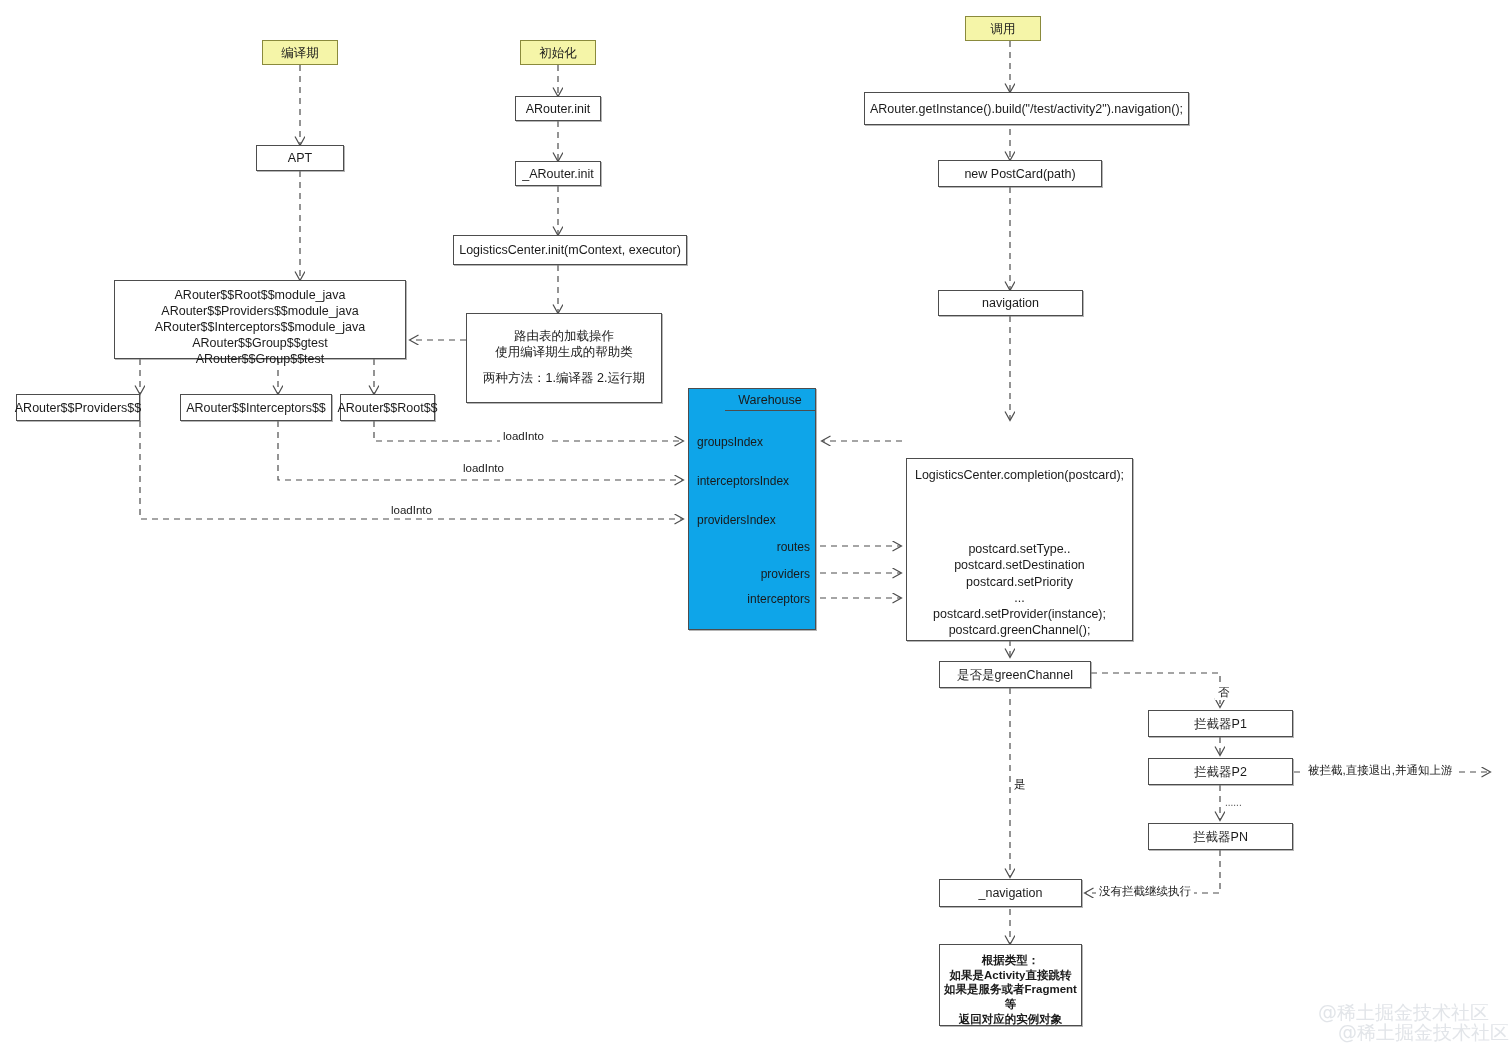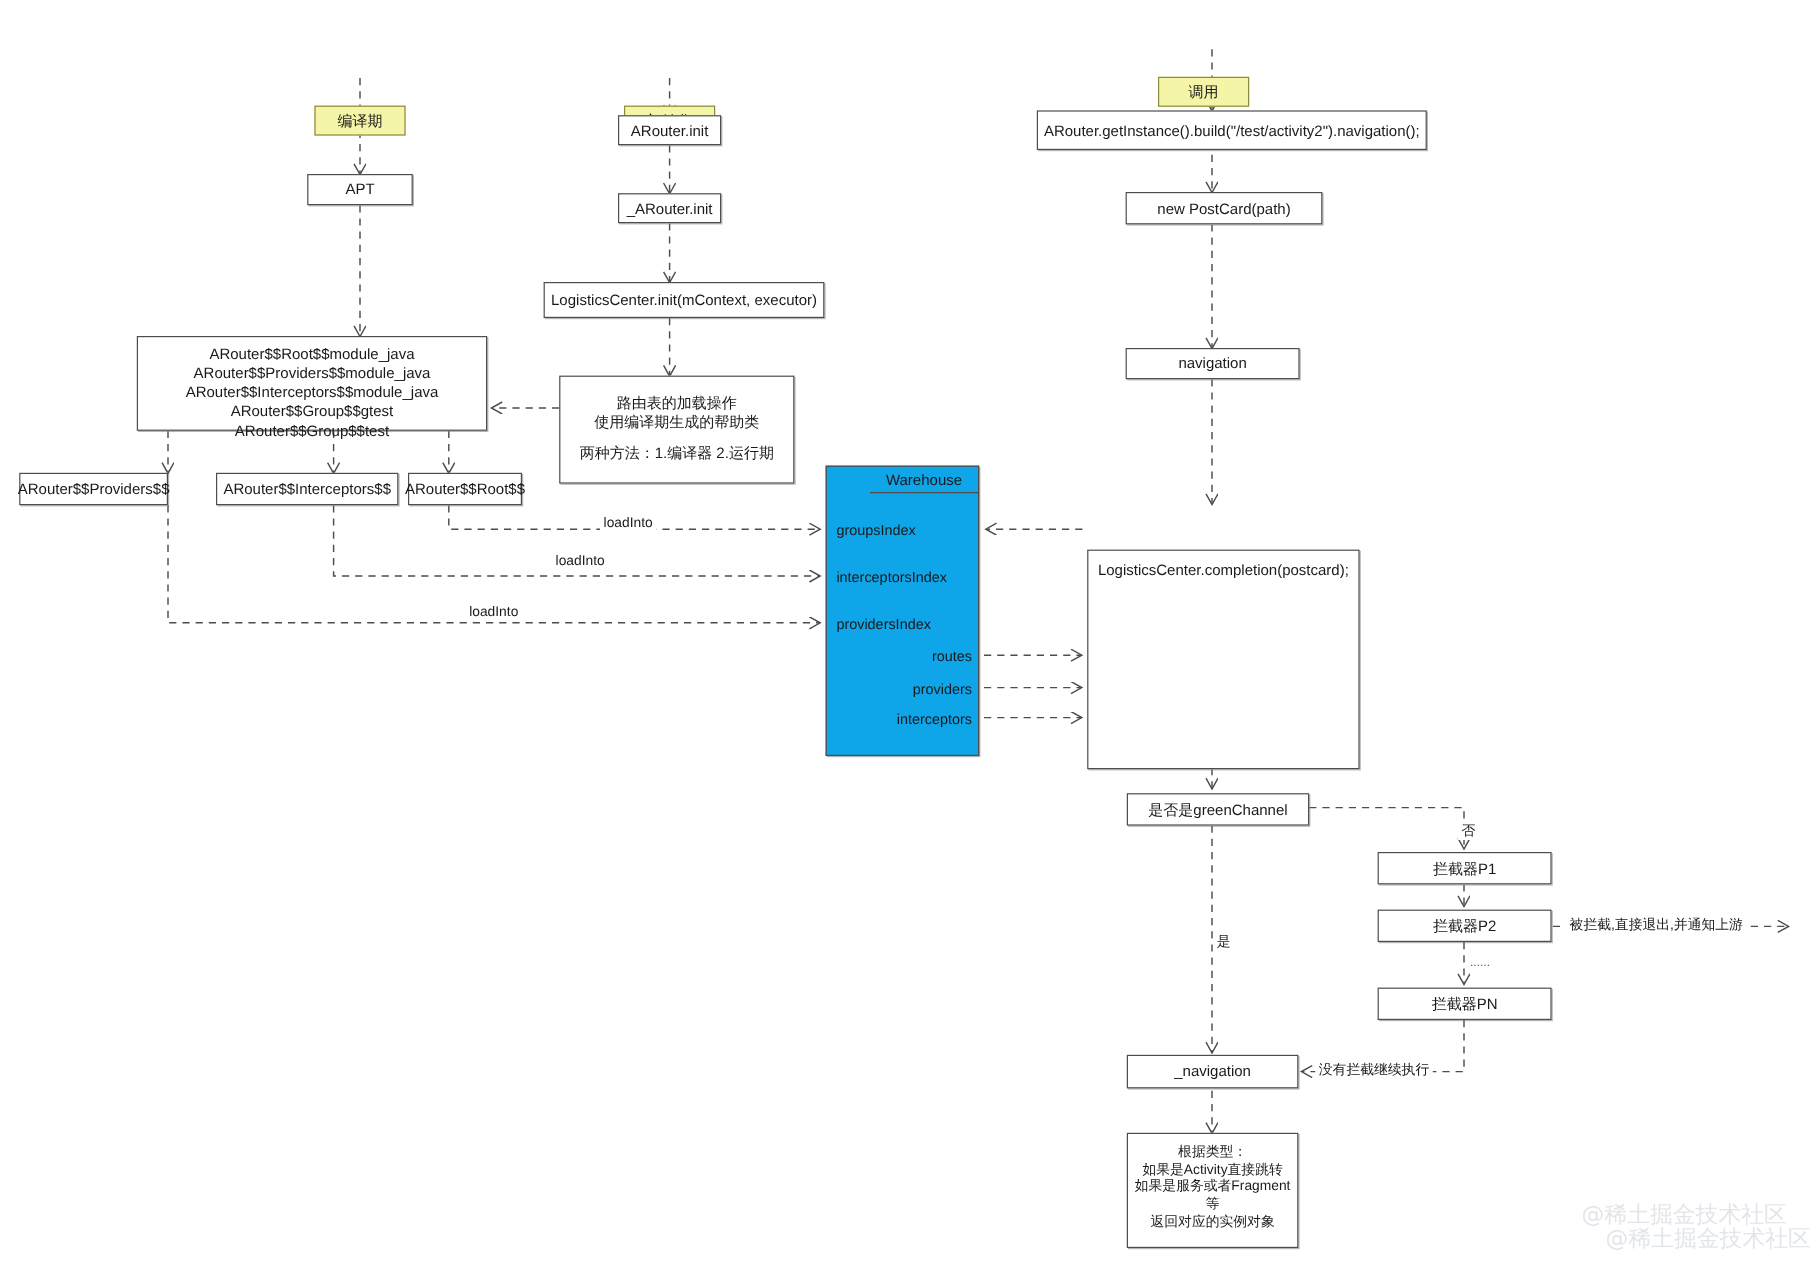--- a/index.html
+++ b/index.html
@@ -2,21 +2,21 @@
 <html><head>
 <meta charset="utf-8">
 <style>
   html,body{margin:0;padding:0;background:#ffffff;}
   body{font-family:"Liberation Sans","DejaVu Sans",sans-serif;}
   #canvas{position:relative;width:1512px;height:1051px;background:#fff;overflow:hidden;}
   .node{position:absolute;box-sizing:border-box;border:1px solid #4d4d4d;background:#fff;
         display:flex;align-items:center;justify-content:center;text-align:center;
         font-size:12.5px;color:#1a1a1a;line-height:1.28;
         box-shadow:1px 1px 0 0 rgba(120,120,120,.55);}
-  .node.start{background:#f5f5a8;border:1px solid #8a8a3c;box-shadow:none;margin-top:48px;}
+  .node.start{background:#f5f5a8;border:1px solid #8a8a3c;box-shadow:none;}
   .node.multiline{display:block;padding-top:6px;}
   .node.multiline span{display:block;}
   .warehouse{position:absolute;box-sizing:border-box;border:1px solid #4d4d4d;background:#0ea5e9;
              box-shadow:1px 1px 0 0 rgba(120,120,120,.55);padding-left:36px;}
   .wh-title{height:21px;border-bottom:1px solid #4d4d4d;display:flex;align-items:center;
             justify-content:center;font-size:12.5px;color:#1a1a1a;}
   .wh-field{position:absolute;font-size:12px;color:#1a1a1a;white-space:nowrap;}
   .wh-field.left{left:8px;}
   .wh-field.right{right:5px;text-align:right;}
   .edge-label{position:absolute;font-size:11.5px;color:#1a1a1a;white-space:nowrap;background:#fff;
@@ -135,31 +135,39 @@
   <div class="node start" style="left:965px;top:16px;width:76px;height:25px;">调用</div>
 
   <div class="node" style="left:864px;top:92px;width:325px;height:33px;">ARouter.getInstance().build("/test/activity2").navigation();</div>
 
   <div class="node" style="left:938px;top:160px;width:164px;height:27px;">new PostCard(path)</div>
 
   <div class="node" style="left:938px;top:290px;width:145px;height:26px;">navigation</div>
 
   <div class="node multiline" style="left:906px;top:424px;width:227px;height:183px;padding-top:8px;margin-top:34px;">
     <span>LogisticsCenter.completion(postcard);</span>
+    <div class="codeblock" style="position:relative;margin-top:58px;">
+      <span>postcard.setType..</span>
+      <span>postcard.setDestination</span>
+      <span>postcard.setPriority</span>
+      <span>...</span>
+      <span>postcard.setProvider(instance);</span>
+      <span>postcard.greenChannel();</span>
+    </div>
   </div>
 
   <div class="node" style="left:939px;top:661px;width:152px;height:27px;">是否是greenChannel</div>
 
   <div class="node" style="left:1148px;top:710px;width:145px;height:27px;">拦截器P1</div>
   <div class="node" style="left:1148px;top:758px;width:145px;height:27px;">拦截器P2</div>
   <div class="node" style="left:1148px;top:823px;width:145px;height:27px;">拦截器PN</div>
 
   <div class="node" style="left:939px;top:879px;width:143px;height:28px;">_navigation</div>
 
-  <div class="node multiline" style="left:939px;top:944px;width:143px;height:96px;padding-top:8px;font-size:11.5px;">
+  <div class="node multiline" style="left:939px;top:944px;width:143px;height:82px;padding-top:8px;font-size:11.5px;font-weight:bold;">
     <span>根据类型：</span>
     <span>如果是Activity直接跳转</span>
     <span>如果是服务或者Fragment等</span>
     <span>返回对应的实例对象</span>
   </div>
 
   <div class="edge-label" style="left:1215px;top:685px;">否</div>
   <div class="edge-label" style="left:1011px;top:777px;">是</div>
   <div class="edge-label" style="left:1222px;top:797px;font-size:10px;color:#555;">......</div>
   <div class="edge-label" style="left:1305px;top:763px;">被拦截,直接退出,并通知上游</div>

